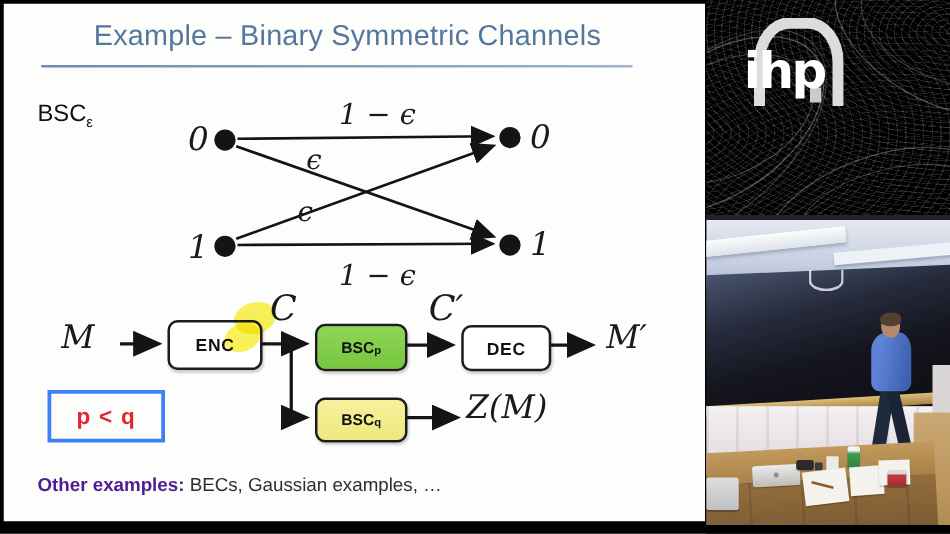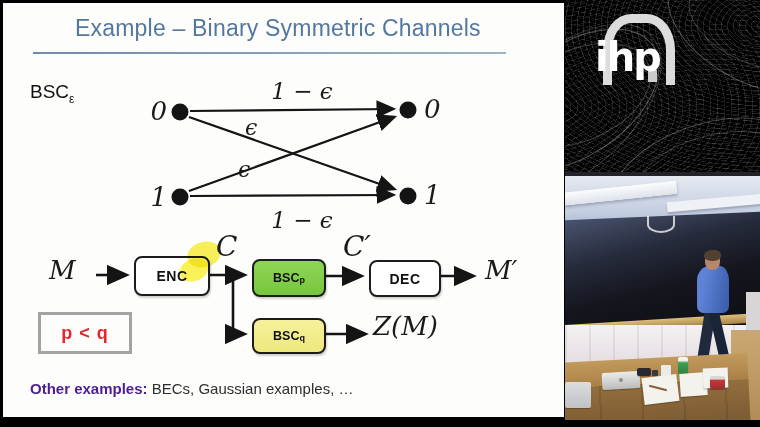--- a/index.html
+++ b/index.html
@@ -26,21 +26,21 @@
        display:flex;align-items:center;justify-content:center;
        font-weight:bold;color:#111;box-shadow:1px 2px 2px rgba(0,0,0,.18);}
   .box sub{font-size:9px;margin-top:4px;}
   .box-enc,.box-dec{font-size:14px;letter-spacing:.5px;}
   .box-bscp{background:linear-gradient(180deg,#8ed656,#77c63f);font-size:12.5px;}
   .box-bscq{background:linear-gradient(180deg,#f6f19b,#eee87e);font-size:12.5px;}
 
   .hl-blob{position:absolute;border-radius:50%;background:#f8ef3a;opacity:.85;
            mix-blend-mode:multiply;}
   .cond-box{position:absolute;left:35px;top:309px;width:88px;height:36px;
-            border:3px solid #a3a3a3;display:flex;align-items:center;justify-content:center;
+            border:3px solid #3b82f6;display:flex;align-items:center;justify-content:center;
             color:#e1262d;font-weight:bold;font-size:18px;letter-spacing:1px;}
   .footer{position:absolute;left:27px;top:377px;font-size:15px;color:#2e2e2e;}
   .footer b{color:#4c1d95;}
 
   
   .right-panel{position:absolute;left:565px;top:0;width:195px;height:427px;background:#000;}
 
   .logo-panel{position:absolute;left:0;top:0;width:195px;height:172px;background:#000;overflow:hidden;
     background-image:
       repeating-radial-gradient(ellipse 150px 95px at 102% 15%, rgba(255,255,255,.13) 0 1px, transparent 1px 6px),

